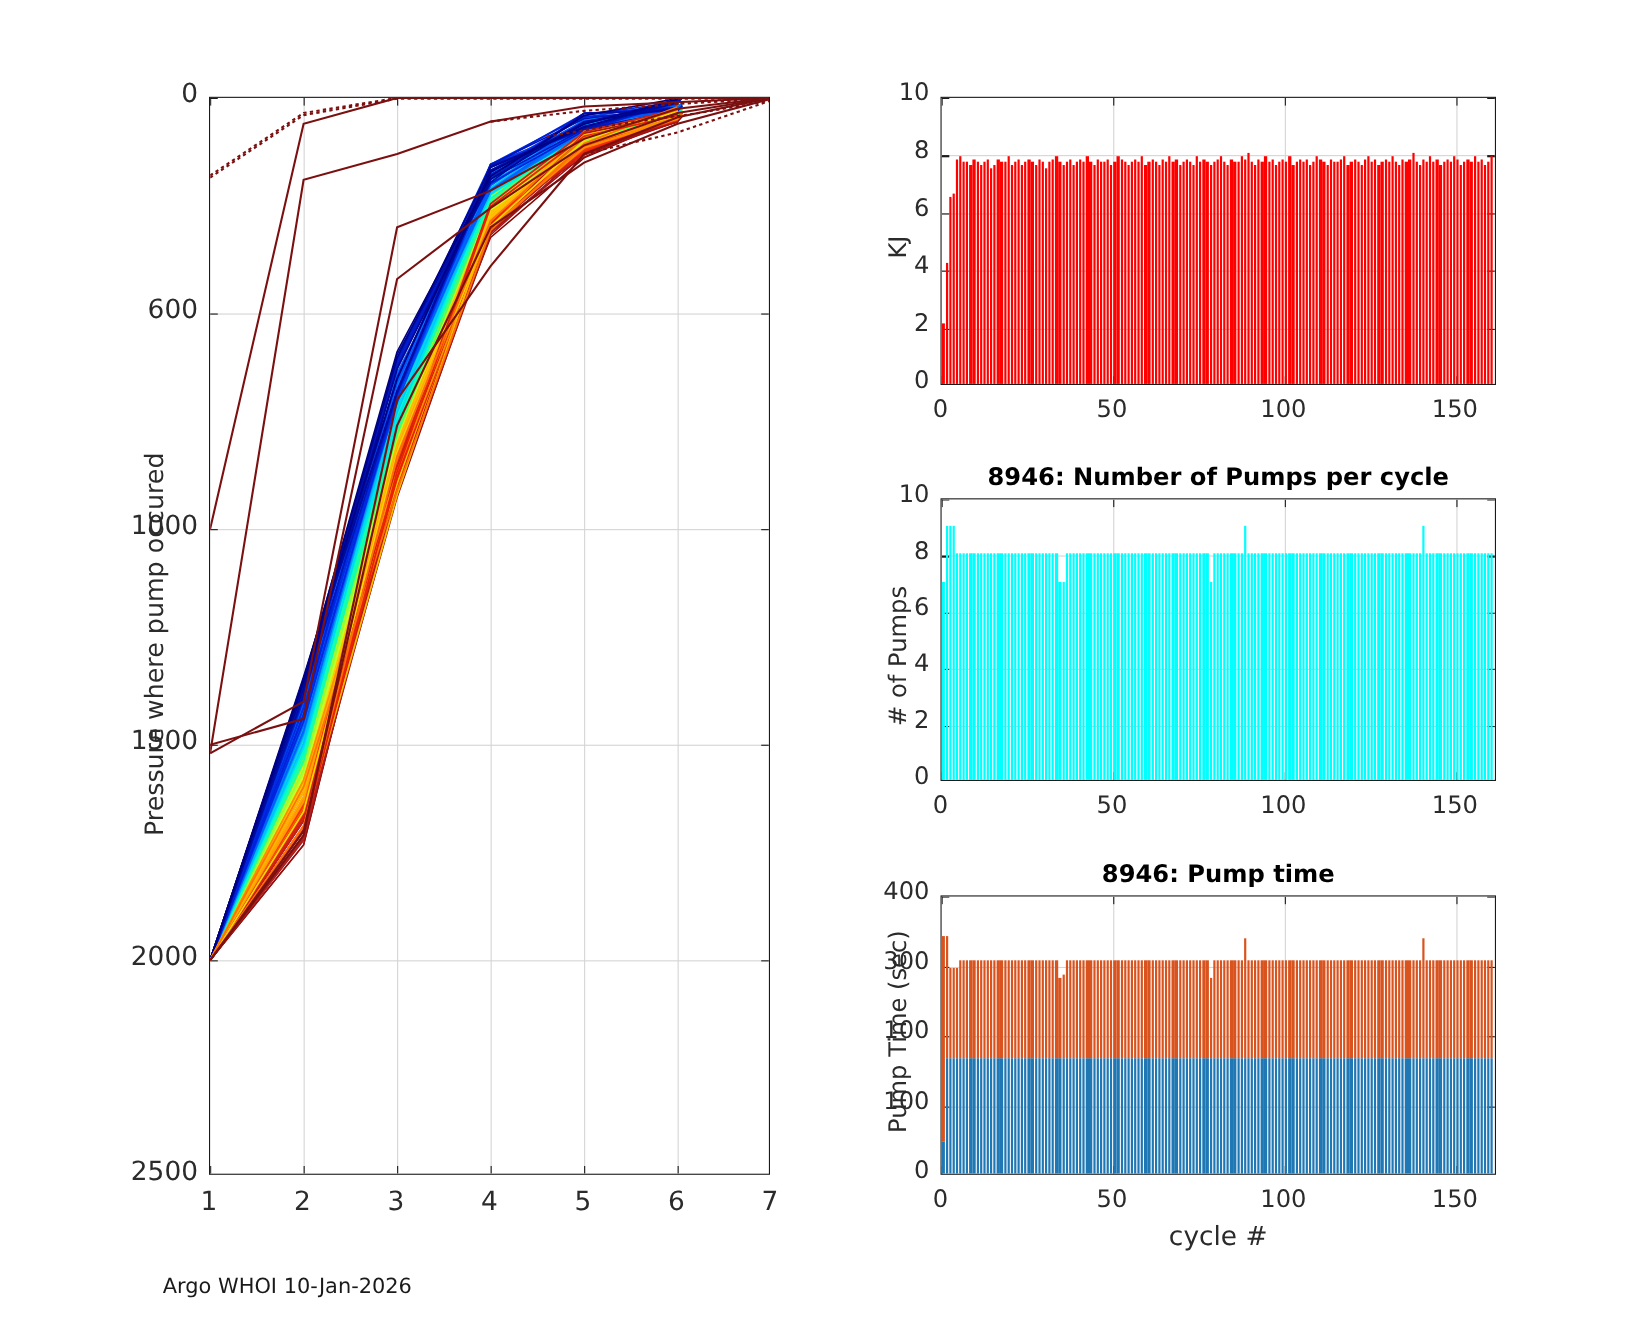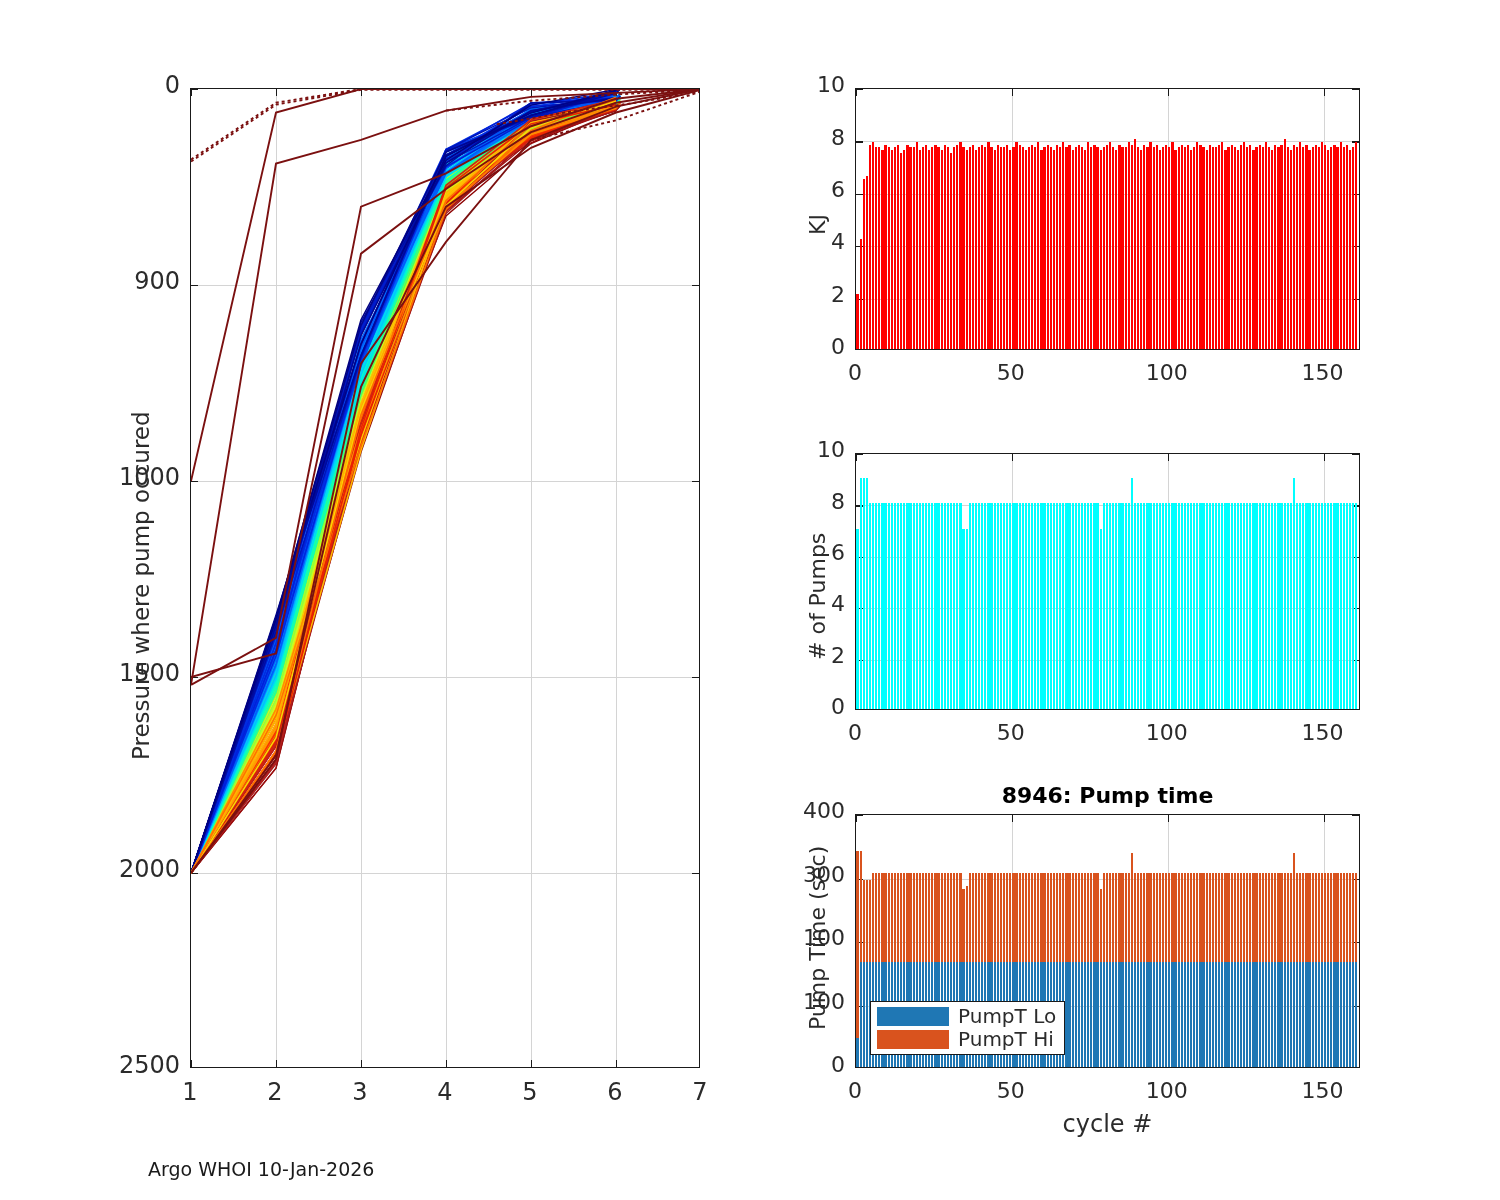--- a/index.html
+++ b/index.html
@@ -461,20 +461,21 @@
         <div class="bar" style="left:486.7327160493827px;width:2.2444444444444445px;height:201.74px;background:#ff0000;"></div>
         <div class="bar" style="left:489.85px;width:2.2444444444444445px;height:204.36px;background:#ff0000;"></div>
         <div class="bar" style="left:492.9672839506173px;width:2.2444444444444445px;height:199.12px;background:#ff0000;"></div>
         <div class="bar" style="left:496.0845679012346px;width:2.2444444444444445px;height:201.74px;background:#ff0000;"></div>
         <div class="bar" style="left:499.20185185185187px;width:2.2444444444444445px;height:206.98000000000002px;background:#ff0000;"></div>
       </div>
     </div>
 
   <div class="axlabel rot" style="left:805px;top:235px;font-size:22px;transform:rotate(-90deg);">KJ</div>
 
+  <div class="title" style="left:855px;top:422px;width:505px;font-size:22px;">8946: Number of Pumps per cycle</div>
 
   <div class="axes" id="ax-pumps" style="left:855px;top:453px;width:505px;height:257px;">
       <div class="ticmark b" style="left:0px;"></div>
       <div class="ticmark t" style="left:0px;"></div>
       <div class="gridline v" style="left:155.86419753086417px;"></div>
       <div class="ticmark b" style="left:155.86419753086417px;"></div>
       <div class="ticmark t" style="left:155.86419753086417px;"></div>
       <div class="gridline v" style="left:311.72839506172835px;"></div>
       <div class="ticmark b" style="left:311.72839506172835px;"></div>
       <div class="ticmark t" style="left:311.72839506172835px;"></div>
@@ -1331,47 +1332,37 @@
         </div>
         <div class="bar" style="left:496.0845679012346px;width:2.2444444444444445px;height:193.67499999999998px;">
           <div class="barseg" style="left:0;bottom:0;width:100%;height:104.77499999999999px;background:#1f77b4;"></div>
           <div class="barseg" style="left:0;bottom:104.77499999999999px;width:100%;height:88.89999999999999px;background:#d9531e;"></div>
         </div>
         <div class="bar" style="left:499.20185185185187px;width:2.2444444444444445px;height:193.67499999999998px;">
           <div class="barseg" style="left:0;bottom:0;width:100%;height:104.77499999999999px;background:#1f77b4;"></div>
           <div class="barseg" style="left:0;bottom:104.77499999999999px;width:100%;height:88.89999999999999px;background:#d9531e;"></div>
         </div>
       </div>
-      <div class="legend" style="left:14px;bottom:12px;">
-      <div class="legrow">
-        <span class="legswatch" style="background:#1f77b4;"></span>
-        <span class="legtext">PumpT Lo</span>
-      </div>
-      <div class="legrow">
-        <span class="legswatch" style="background:#d9531e;"></span>
-        <span class="legtext">PumpT Hi</span>
-      </div>
-    </div>
     </div>
 
   <div class="axlabel rot" style="left:805px;top:1030px;font-size:22px;transform:rotate(-90deg);">Pump Time (sec)</div>
 
   <div class="axlabel" style="left:855px;top:1110px;width:505px;text-align:center;font-size:24px;">cycle #</div>
 
   <div class="footer" style="left:148px;top:1158px;font-size:19px;">Argo WHOI 10-Jan-2026</div>
 
 <div class="tick x" style="left:150px;top:1078px;width:80px;font-size:24px;">1</div>
     <div class="tick x" style="left:235px;top:1078px;width:80px;font-size:24px;">2</div>
     <div class="tick x" style="left:320px;top:1078px;width:80px;font-size:24px;">3</div>
     <div class="tick x" style="left:405px;top:1078px;width:80px;font-size:24px;">4</div>
     <div class="tick x" style="left:490px;top:1078px;width:80px;font-size:24px;">5</div>
     <div class="tick x" style="left:575px;top:1078px;width:80px;font-size:24px;">6</div>
     <div class="tick x" style="left:660px;top:1078px;width:80px;font-size:24px;">7</div>
     <div class="tick y" style="left:60px;top:70.72px;width:120px;font-size:24px;">0</div>
-    <div class="tick y" style="left:60px;top:266.72px;width:120px;font-size:24px;">900</div>
+    <div class="tick y" style="left:60px;top:266.72px;width:120px;font-size:24px;">600</div>
     <div class="tick y" style="left:60px;top:462.72px;width:120px;font-size:24px;">1000</div>
     <div class="tick y" style="left:60px;top:658.72px;width:120px;font-size:24px;">1500</div>
     <div class="tick y" style="left:60px;top:854.72px;width:120px;font-size:24px;">2000</div>
     <div class="tick y" style="left:60px;top:1050.72px;width:120px;font-size:24px;">2500</div>
     <div class="tick x" style="left:815px;top:360px;width:80px;font-size:22px;">0</div>
     <div class="tick x" style="left:970.8641975308642px;top:360px;width:80px;font-size:22px;">50</div>
     <div class="tick x" style="left:1126.7283950617284px;top:360px;width:80px;font-size:22px;">100</div>
     <div class="tick x" style="left:1282.5925925925926px;top:360px;width:80px;font-size:22px;">150</div>
     <div class="tick y" style="left:725px;top:334.16px;width:120px;font-size:22px;">0</div>
     <div class="tick y" style="left:725px;top:281.76000000000005px;width:120px;font-size:22px;">2</div>

